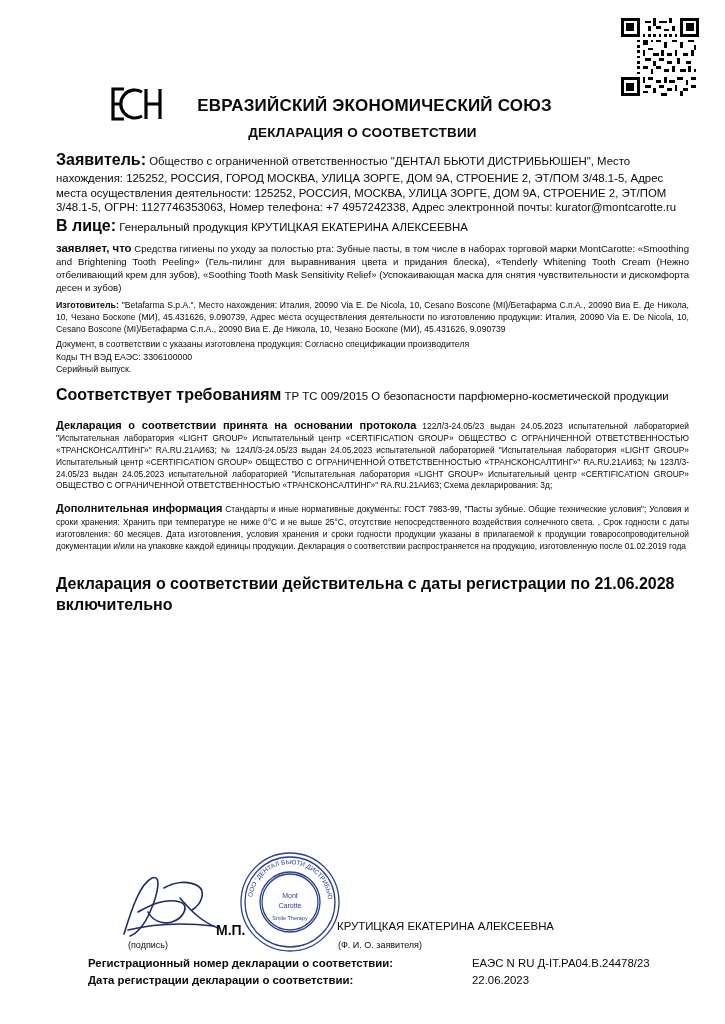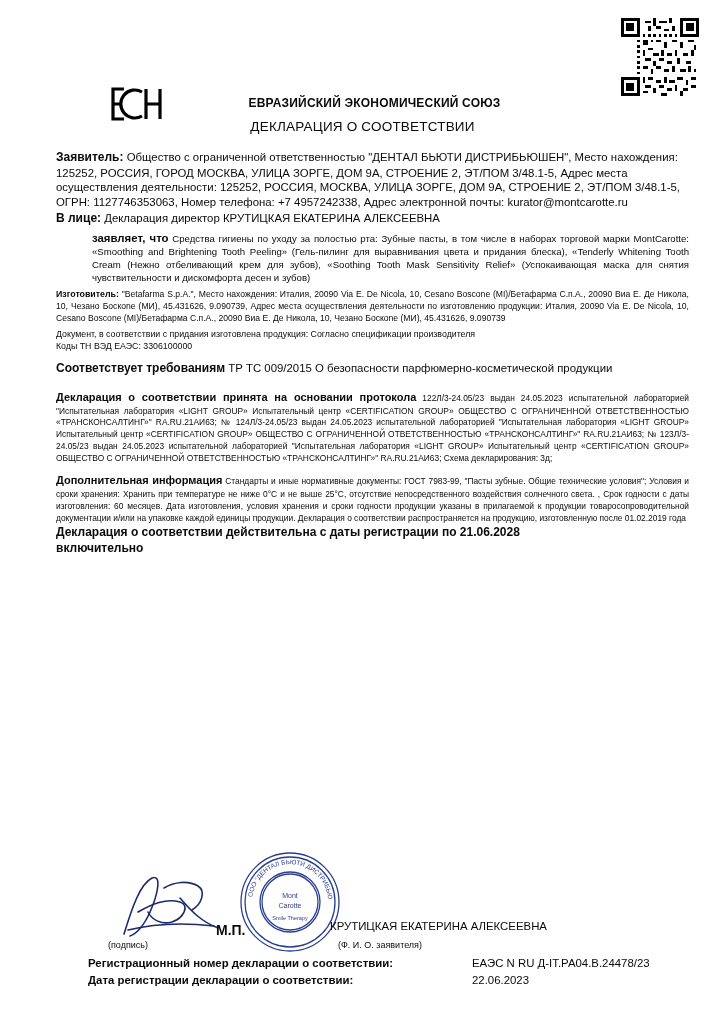--- a/index.html
+++ b/index.html
@@ -41,60 +41,59 @@
   .eac-mark svg { display: block; }
 
   .head {
     position: absolute;
     left: 0;
     right: 0;
     top: 96px;
     text-align: center;
   }
   .head .t1 {
-    font-size: 12px;
+    font-size: 17px;
     font-weight: bold;
     letter-spacing: 0.2px;
     padding-left: 24px;
   }
   .head .t2 {
     font-size: 13.5px;
-    font-weight: normal;
+    font-weight: bold;
     margin-top: 9px;
     letter-spacing: 0.2px;
   }
 
   .body-area {
     position: absolute;
     left: 56px;
     right: 36px;
     top: 150px;
   }
 
   .lbl-b {
     font-weight: bold;
-    font-size: 12px;
+    font-size: 16px;
   }
 
   .p-applicant {
     font-size: 11.4px;
     line-height: 1.30;
     text-align: left;
   }
   .p-person {
     font-size: 11.4px;
     line-height: 1.30;
     margin-top: 1px;
   }
   .p-declares {
     margin-top: 4px;
     font-size: 9.6px;
     line-height: 1.34;
     text-align: justify;
-    margin-left: 36px;
   }
   .p-manu {
     margin-top: 4px;
     font-size: 8.6px;
     line-height: 1.38;
     text-align: justify;
   }
   .p-doc {
     margin-top: 3px;
     font-size: 8.8px;
@@ -119,21 +118,21 @@
     line-height: 1.40;
     text-align: justify;
   }
   .p-addinfo {
     margin-top: 9px;
     font-size: 8.4px;
     line-height: 1.42;
     text-align: justify;
   }
   .p-valid {
-    margin-top: 0;
+    margin-top: 20px;
     font-size: 11.4px;
     line-height: 1.32;
   }
 
   .sig-area {
     position: absolute;
     left: 56px;
     right: 36px;
     top: 860px;
   }
@@ -157,28 +156,28 @@
   }
   .mp {
     position: absolute;
     left: 160px;
     top: 62px;
     font-size: 14px;
     font-weight: bold;
   }
   .signer-name {
     position: absolute;
-    left: 230px;
+    left: 237px;
     top: 60px;
     font-size: 11.4px;
     padding-left: 44px;
   }
   .cap-podpis {
     position: absolute;
-    left: 52px;
+    left: 72px;
     top: 80px;
     font-size: 9px;
   }
   .cap-fio {
     position: absolute;
     left: 282px;
     top: 80px;
     font-size: 9px;
   }
 
@@ -322,33 +321,34 @@
     <div class="t2">ДЕКЛАРАЦИЯ О СООТВЕТСТВИИ</div>
   </div>
 
   <div class="body-area">
 
     <div class="p-applicant">
       <span class="lbl-b">Заявитель:</span><span> Общество с ограниченной ответственностью "ДЕНТАЛ БЬЮТИ ДИСТРИБЬЮШЕН", Место нахождения: 125252, РОССИЯ, ГОРОД МОСКВА, УЛИЦА ЗОРГЕ, ДОМ 9А, СТРОЕНИЕ 2, ЭТ/ПОМ 3/48.1-5, Адрес места осуществления деятельности: 125252, РОССИЯ, МОСКВА, УЛИЦА ЗОРГЕ, ДОМ 9А, СТРОЕНИЕ 2, ЭТ/ПОМ 3/48.1-5, ОГРН: 1127746353063, Номер телефона: +7 4957242338, Адрес электронной почты: kurator@montcarotte.ru</span>
     </div>
 
     <div class="p-person">
-      <span class="lbl-b">В лице:</span><span> Декларация директор КРУТИЦКАЯ ЕКАТЕРИНА АЛЕКСЕЕВНА</span>
+      <span class="lbl-b">В лице:</span><span> Генеральный продукция КРУТИЦКАЯ ЕКАТЕРИНА АЛЕКСЕЕВНА</span>
     </div>
 
     <div class="p-declares">
       <span class="lbl-b" style="font-size:11.4px">заявляет, что</span><span> Средства гигиены по уходу за полостью рта: Зубные пасты, в том числе в наборах торговой марки MontCarotte: «Smoothing and Brightening Tooth Peeling» (Гель-пилинг для выравнивания цвета и придания блеска), «Tenderly Whitening Tooth Cream (Нежно отбеливающий крем для зубов), «Soothing Tooth Mask Sensitivity Relief» (Успокаивающая маска для снятия чувствительности и дискомфорта десен и зубов)</span>
     </div>
 
     <div class="p-manu">
       <span class="lbl-b" style="font-size:8.8px">Изготовитель:</span><span> "Betafarma S.p.A.", Место нахождения: Италия, 20090 Via E. De Nicola, 10, Cesano Boscone (MI)/Бетафарма С.п.А., 20090 Виа Е. Де Никола, 10, Чезано Боскone (МИ), 45.431626, 9.090739, Адрес места осуществления деятельности по изготовлению продукции: Италия, 20090 Via E. De Nicola, 10, Cesano Boscone (MI)/Бетафарма С.п.А., 20090 Виа Е. Де Никола, 10, Чезано Боскone (МИ), 45.431626, 9.090739</span>
     </div>
 
-    <div class="p-doc">Документ, в соответствии с придания изготовлена продукция: Согласно спецификации производителя</div>
+    <div class="p-doc">Документ, в соответствии с указаны изготовлена продукция: Согласно спецификации производителя</div>
     <div class="p-codes">Коды ТН ВЭД ЕАЭС: 3306100000</div>
+    <div class="p-serial">Серийный выпуск.</div>
 
     <div class="p-conform">
       <span class="lbl-b">Соответствует требованиям</span><span> ТР ТС 009/2015 О безопасности парфюмерно-косметической продукции</span>
     </div>
 
     <div class="p-protocol">
       <span class="lbl-b" style="font-size:11px">Декларация о соответствии принята на основании протокола</span><span> 122Л/3-24.05/23 выдан 24.05.2023  испытательной лабораторией "Испытательная лаборатория «LIGHT GROUP» Испытательный центр «CERTIFICATION GROUP» ОБЩЕСТВО С ОГРАНИЧЕННОЙ ОТВЕТСТВЕННОСТЬЮ «ТРАНСКОНСАЛТИНГ»" RA.RU.21АИ63; № 124Л/3-24.05/23 выдан 24.05.2023  испытательной лабораторией "Испытательная лаборатория «LIGHT GROUP» Испытательный центр «CERTIFICATION GROUP» ОБЩЕСТВО С ОГРАНИЧЕННОЙ ОТВЕТСТВЕННОСТЬЮ «ТРАНСКОНСАЛТИНГ»" RA.RU.21АИ63; № 123Л/3-24.05/23 выдан 24.05.2023  испытательной лабораторией "Испытательная лаборатория «LIGHT GROUP» Испытательный центр «CERTIFICATION GROUP» ОБЩЕСТВО С ОГРАНИЧЕННОЙ ОТВЕТСТВЕННОСТЬЮ «ТРАНСКОНСАЛТИНГ»" RA.RU.21АИ63; Схема декларирования: 3д;</span>
     </div>
 
     <div class="p-addinfo">

